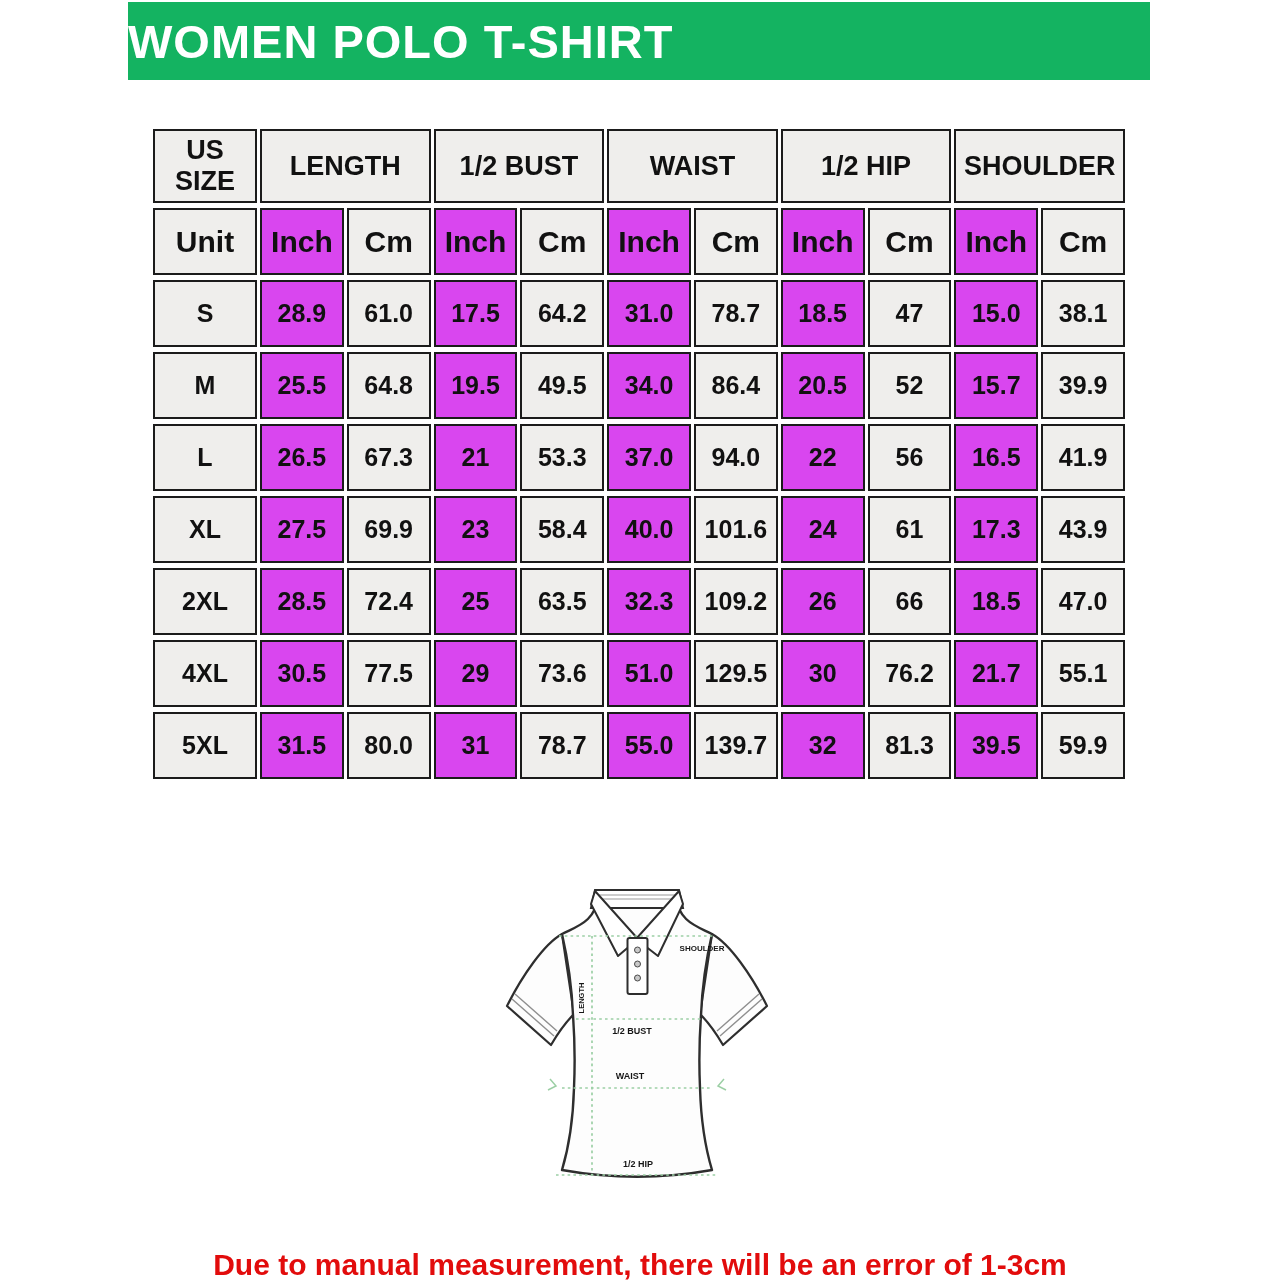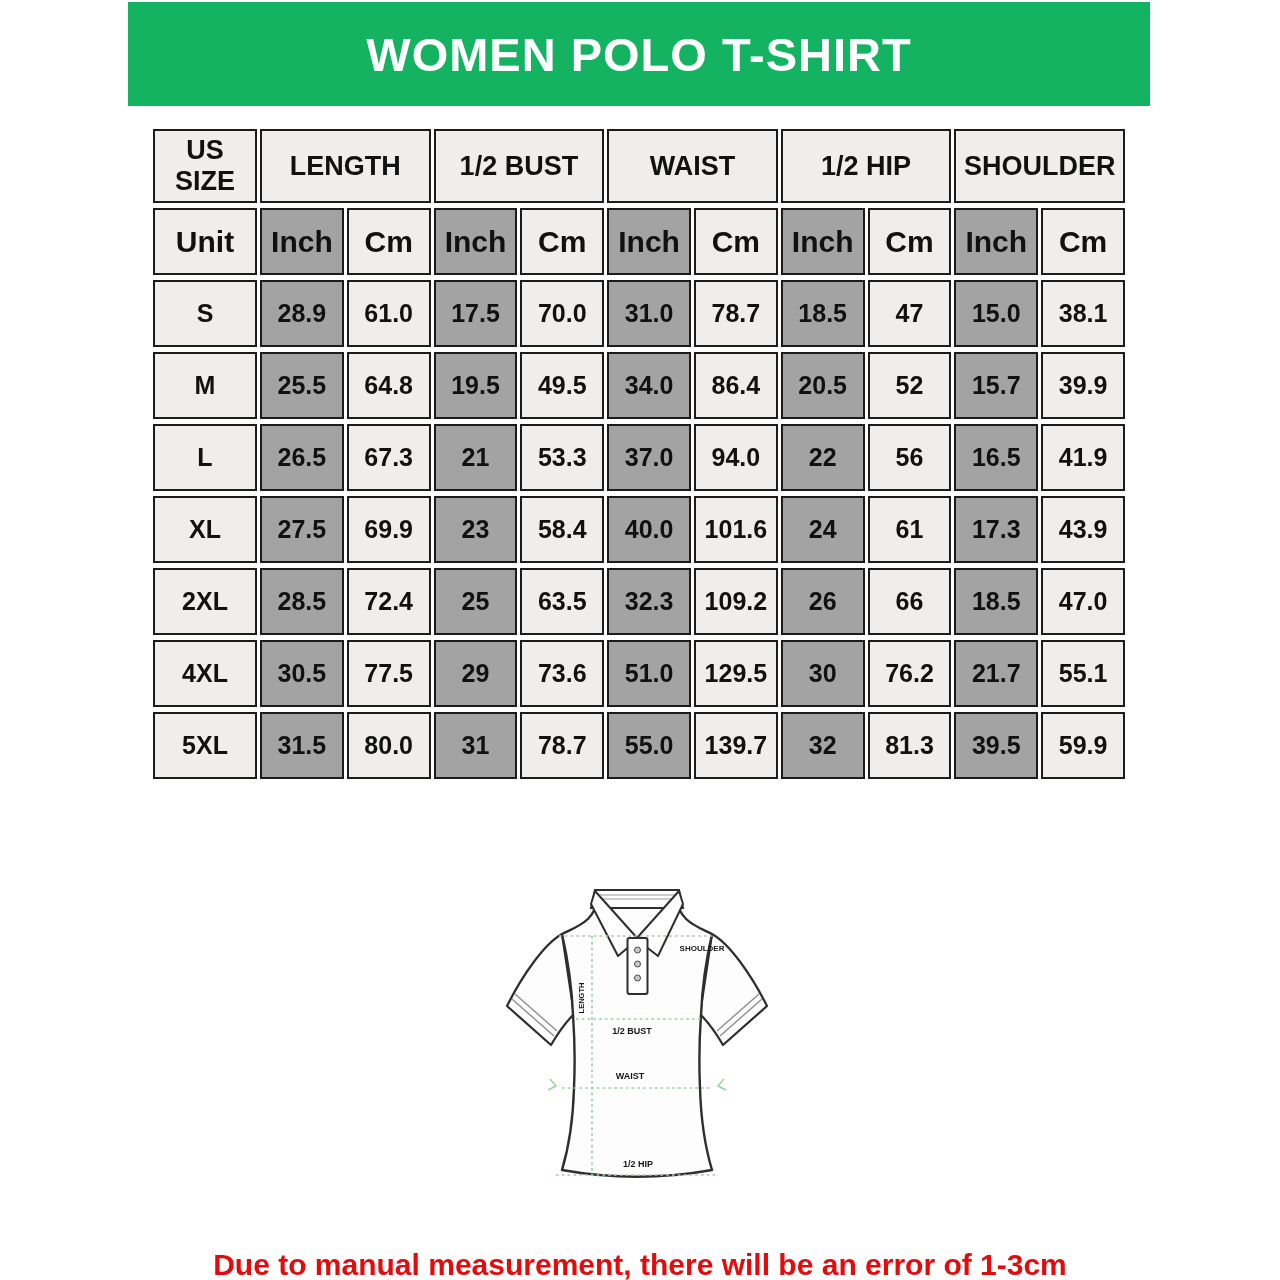--- a/index.html
+++ b/index.html
@@ -1,39 +1,39 @@
 <!DOCTYPE html>
 <html><head>
 <meta charset="utf-8">
 <style>
   html,body{margin:0;padding:0;}
   body{
     width:1280px;height:1280px;position:relative;background:#ffffff;
     font-family:"Liberation Sans", sans-serif;overflow:hidden;
   }
   .banner{
-    position:absolute;left:128px;top:2px;width:1022px;height:104px;
-    background:#14b361;display:flex;align-items:center;justify-content:center;
+    position:absolute;left:128px;top:2px;width:1022px;height:78px;
+    background:#14b361;display:flex;align-items:center;
   }
   .banner .title{
     color:#ffffff;font-size:47px;font-weight:bold;letter-spacing:1px;margin:0;
   }
   table.size-chart{
     position:absolute;left:150px;top:124px;width:978px;
     border-collapse:separate;border-spacing:3px 5px;table-layout:fixed;
   }
   table.size-chart th,table.size-chart td{
     border:2px solid #1b1b1b;text-align:center;vertical-align:middle;
     font-weight:bold;color:#111111;padding:0;
   }
   tr.group-row th{height:70px;font-size:27px;}
   tr.unit-row th{height:63px;font-size:30px;}
   tbody.data-rows td{height:63px;font-size:25px;}
   .cell-gray{background:#efeeec;}
-  .cell-white{background:#a3a3a3;}
+  .cell-white{background:#d946ef;}
   .shirt-diagram{position:absolute;left:492px;top:878px;width:300px;height:322px;}
   .shirt-diagram text{
     font-family:"Liberation Sans", sans-serif;font-weight:bold;fill:#161616;
   }
   .disclaimer{
     position:absolute;left:0;top:1212px;width:1280px;text-align:center;
     color:#e20c0c;font-size:30px;font-weight:bold;margin-top:36px;
   }
 </style>
 </head>
@@ -79,21 +79,21 @@
         <th class="cell-white">Inch</th>
         <th class="cell-gray">Cm</th>
       </tr>
     </thead>
   <tbody class="data-rows">
       <tr>
         <td class="cell-gray">S</td>
         <td class="cell-white">28.9</td>
         <td class="cell-gray">61.0</td>
         <td class="cell-white">17.5</td>
-        <td class="cell-gray">70.0</td>
+        <td class="cell-gray">64.2</td>
         <td class="cell-white">31.0</td>
         <td class="cell-gray">78.7</td>
         <td class="cell-white">18.5</td>
         <td class="cell-gray">47</td>
         <td class="cell-white">15.0</td>
         <td class="cell-gray">38.1</td>
       </tr>
       <tr>
         <td class="cell-gray">M</td>
         <td class="cell-white">25.5</td>

